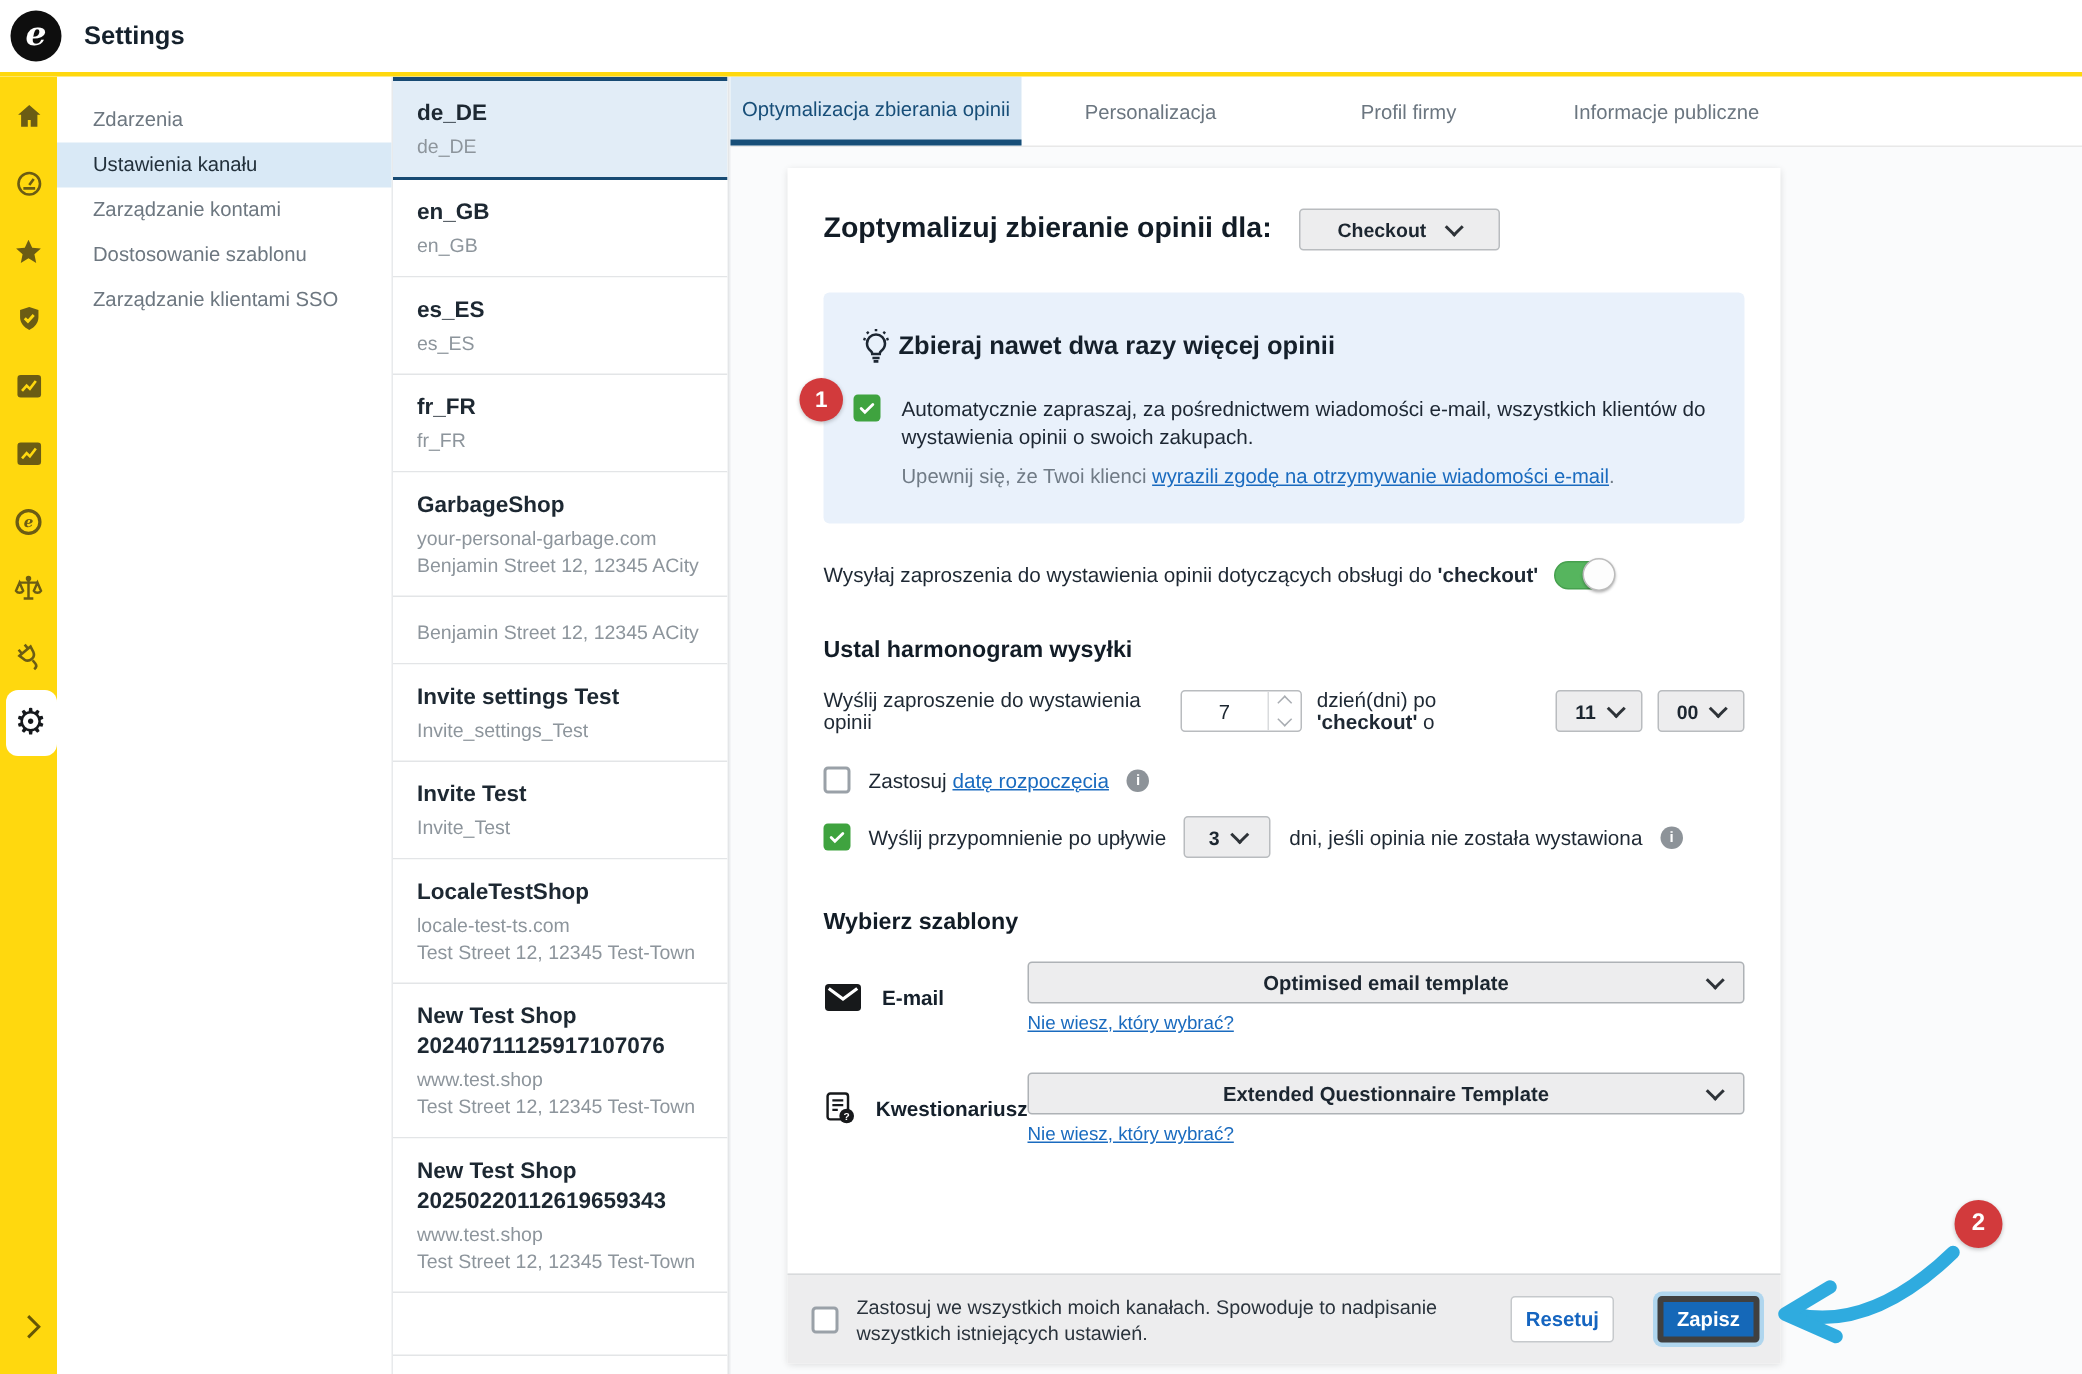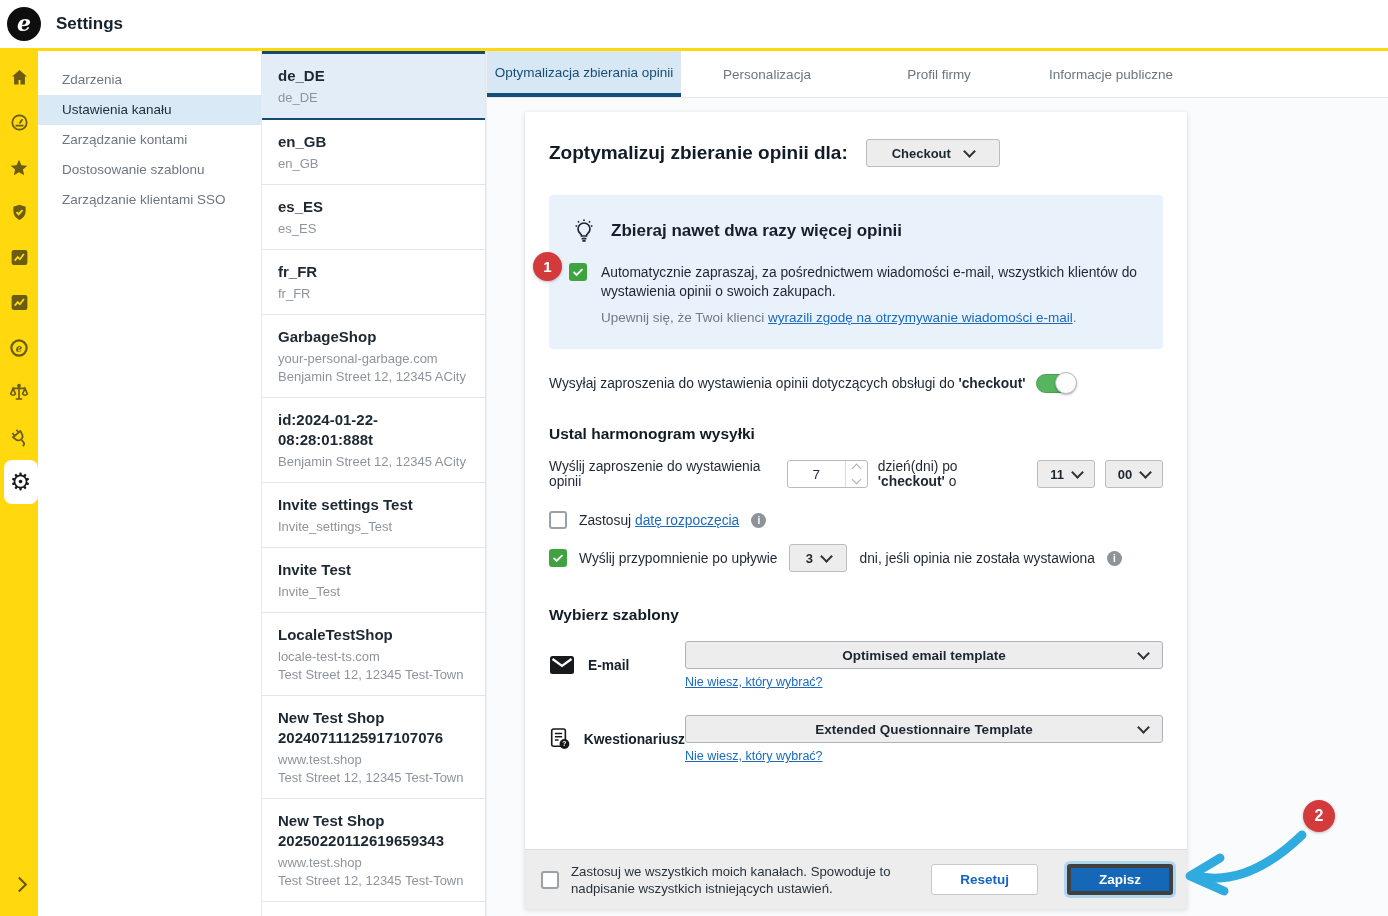--- a/index.html
+++ b/index.html
@@ -44,21 +44,21 @@
   .card-head{display:flex;align-items:center;padding-top:27px}
   .h1{font-size:19px;font-weight:bold;color:#121c26}
   .h2{font-size:15.5px;font-weight:bold;color:#121c26}
   .select-btn{margin-left:18px;height:28px;min-width:134px;background:#ededee;border:1px solid #b9bcbf;
               border-radius:3px;display:flex;align-items:center;justify-content:center;gap:14px;
               font-weight:bold;font-size:13px;color:#1c2630;padding:0 12px;box-sizing:border-box;cursor:pointer}
   .chev{width:7px;height:7px;border-right:2px solid #2e3338;border-bottom:2px solid #2e3338;
         transform:rotate(45deg);margin-top:-4px;flex:none}
   
   .infobox{margin-top:28px;background:#e9f1fb;border-radius:4px;position:relative;padding:21px 26px 24px 20px}
-  .infobox-title{display:flex;align-items:center;gap:12px;font-size:17px;font-weight:bold;color:#15202b}
+  .infobox-title{display:flex;align-items:center;font-size:17px;font-weight:bold;color:#15202b}
   .infobox-row{display:flex;margin-top:17px;gap:14px}
   .infobox-body{font-size:13.8px;color:#1d2733;line-height:19px;max-width:555px}
   .note{margin-top:9px;color:#707b86;font-size:13.5px}
   a.link{color:#1a6bbf;text-decoration:underline;cursor:pointer}
   .badge{position:absolute;background:#D23A3C;color:#fff;border-radius:50%;display:flex;
          align-items:center;justify-content:center;font-weight:bold;box-shadow:0 1px 3px rgba(0,0,0,.25)}
   .badge1{width:29px;height:29px;left:-16px;top:57px;font-size:15px}
   .badge2{width:32px;height:32px;left:1303px;top:800px;font-size:16px;position:absolute;z-index:10}
   
   .cb{width:18px;height:18px;border-radius:3px;flex:none;box-sizing:border-box;cursor:pointer;
@@ -104,21 +104,21 @@
               align-items:center;justify-content:center;box-sizing:border-box;padding:0 30px;position:relative;
               font-weight:bold;font-size:13.5px;color:#1c2630;cursor:pointer}
   .tpl-select .chev{position:absolute;right:14px;top:11px}
   .tpl-help{margin-top:6px;font-size:12.5px}
   
   .card-footer{position:absolute;left:0;right:0;bottom:0;height:60px;background:#ededee;
                border-top:1px solid #d8dadc;display:flex;align-items:center;
                padding:0 14px 0 16px;box-sizing:border-box;gap:12px}
   .footer-text{font-size:13.2px;color:#2a333c;line-height:17px;width:442px}
   .btn{height:31px;border-radius:3px;font-weight:bold;font-size:13.5px;display:flex;align-items:center;
-       padding:0 28px;cursor:pointer;box-sizing:border-box}
+       padding:0 9px;cursor:pointer;box-sizing:border-box}
   .btn-secondary{background:#fff;border:1px solid #c6c9cc;color:#1565C0;margin-left:auto}
   .btn-primary{background:#1568B8;border:4px solid #404040;color:#fff;margin-left:17px;
                box-shadow:0 0 0 3px rgba(125,195,238,.55)}
   .arrow-svg{position:absolute;left:1150px;top:780px;width:238px;height:136px;z-index:9;pointer-events:none}
   .bold{font-weight:bold}
 </style>
 </head>
 <body>
 
 <div class="header">
@@ -211,21 +211,20 @@
   <div class="chan">
     <div class="t">fr_FR</div>
     <div class="s">fr_FR</div>
   </div>
   <div class="chan">
     <div class="t">GarbageShop</div>
     <div class="s">your-personal-garbage.com</div>
     <div class="s">Benjamin Street 12, 12345 ACity</div>
   </div>
   <div class="chan">
-    <div class="t">id:2024-01-22-08:28:01:888t</div>
     <div class="s">Benjamin Street 12, 12345 ACity</div>
   </div>
   <div class="chan">
     <div class="t">Invite settings Test</div>
     <div class="s">Invite_settings_Test</div>
   </div>
   <div class="chan">
     <div class="t">Invite Test</div>
     <div class="s">Invite_Test</div>
   </div>

